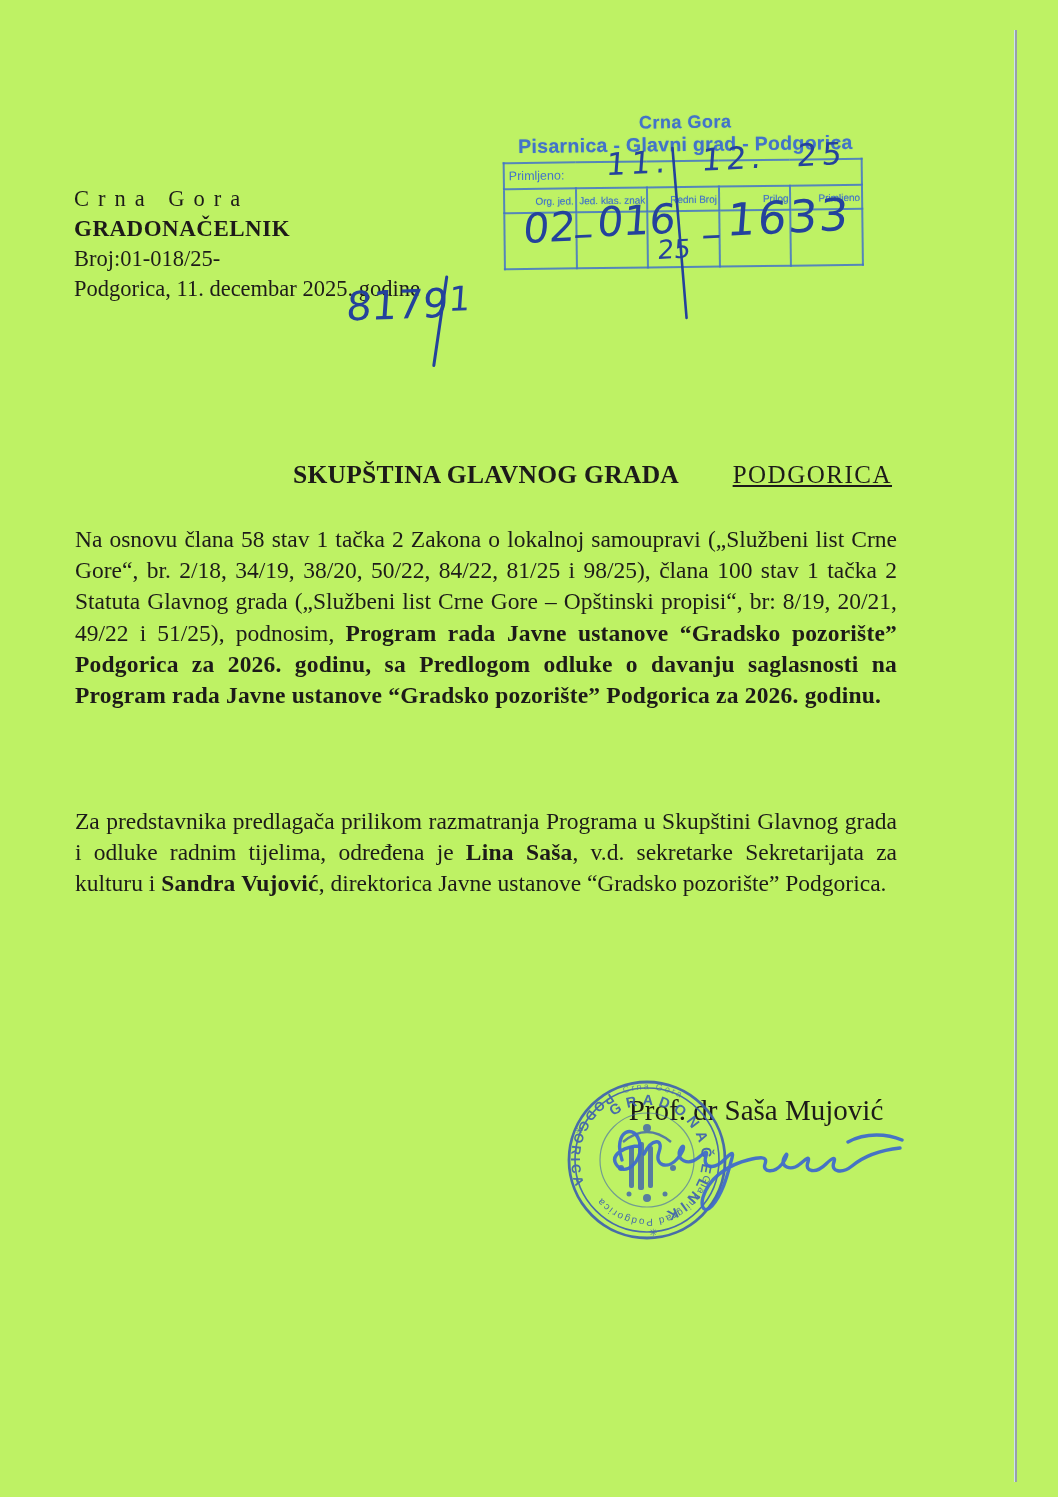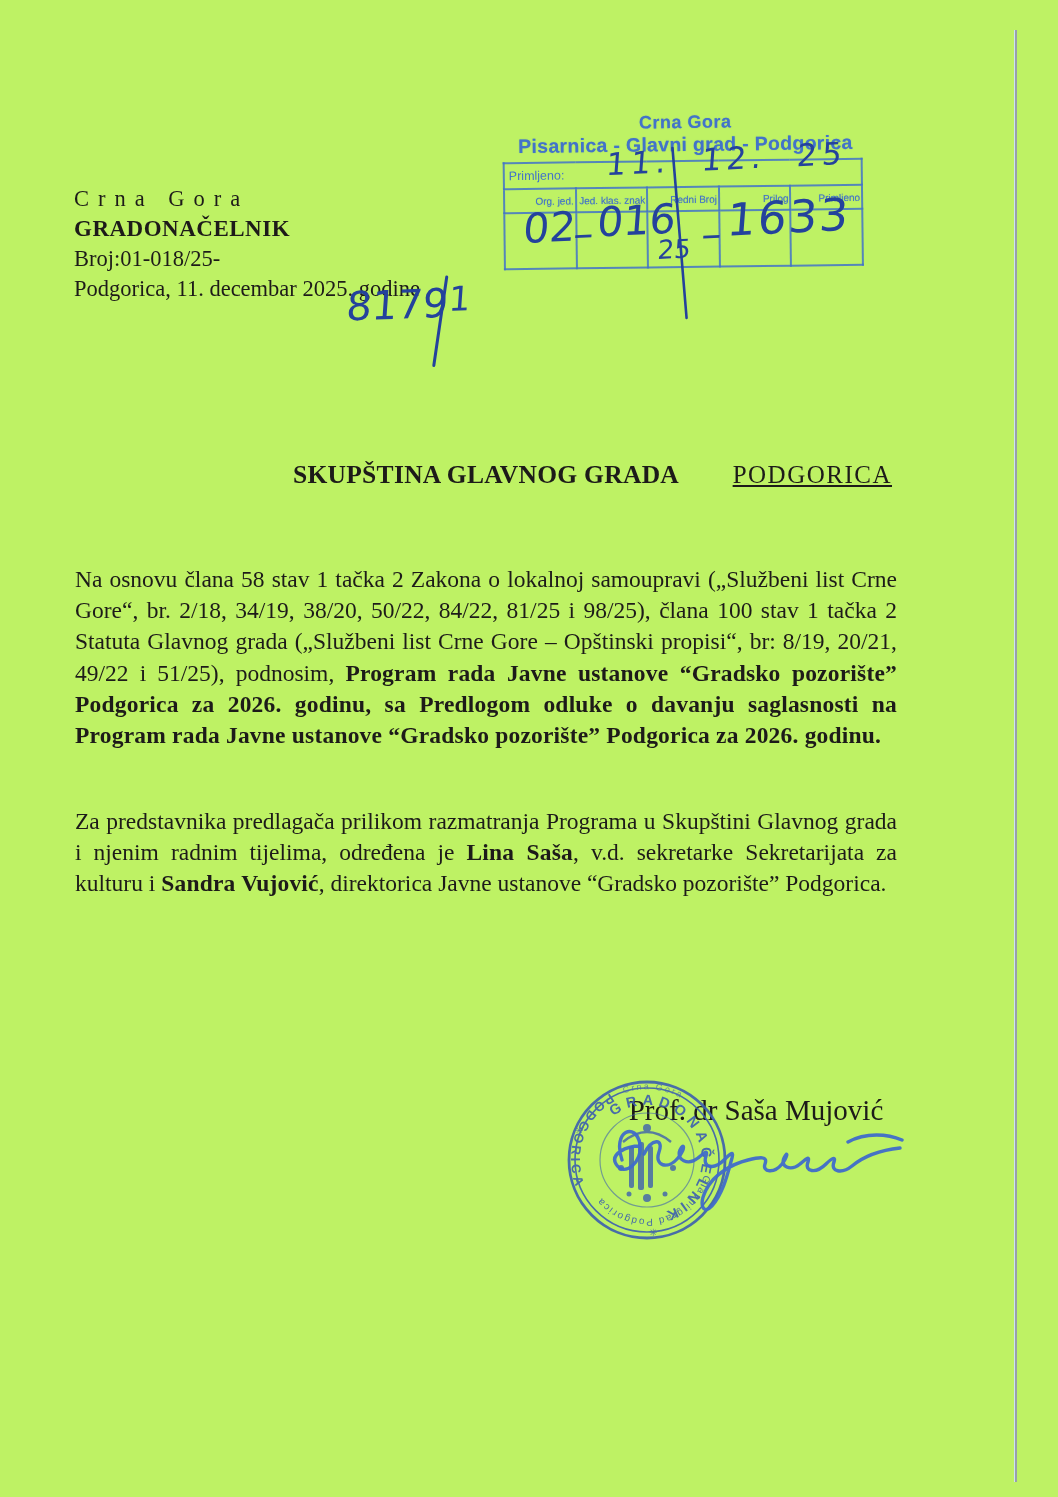--- a/index.html
+++ b/index.html
@@ -44,21 +44,21 @@
 
   
   .doc-title{position:absolute;left:75px;top:428px;width:822px;text-align:center;
       font-weight:bold;font-size:25.5px;letter-spacing:.3px;margin-top:32px;}
   .doc-city{position:absolute;right:166px;top:461px;font-size:25px;letter-spacing:1.5px;
       text-decoration:underline;}
 
   
   .para{position:absolute;left:75px;width:822px;margin:0;text-align:justify;
       font-size:23.5px;line-height:31.2px;}
-  .para1{top:564px;}
+  .para1{top:524px;}
   .para2{top:806px;}
   .para b{letter-spacing:.2px;}
 
   
   .sig-block{position:absolute;left:598px;top:1080px;width:316px;text-align:center;}
   .sig-title{font-weight:bold;font-size:25px;letter-spacing:.5px;}
   .sig-name{font-size:29px;margin-top:14px;}
 
   .round-stamp{position:absolute;left:563px;top:1076px;opacity:.92;}
   .sig-scribble{position:absolute;left:596px;top:1116px;}
@@ -119,21 +119,21 @@
       <line x1="100" y1="4" x2="84" y2="92" stroke="#24429c" stroke-width="3" stroke-linecap="round"></line>
       <text x="104" y="38" font-size="34" transform="skewX(-6)">1</text>
     </g>
   </svg>
 
   <div class="doc-title">SKUPŠTINA GLAVNOG GRADA</div>
   <div class="doc-city">PODGORICA</div>
 
   <p class="para para1"><span>Na osnovu člana 58 stav 1 tačka 2 Zakona o lokalnoj samoupravi („Službeni list  Crne Gore“, br. 2/18, 34/19, 38/20, 50/22, 84/22, 81/25 i 98/25), člana 100 stav 1 tačka 2 Statuta Glavnog grada („Službeni list Crne Gore – Opštinski propisi“, br: 8/19, 20/21, 49/22 i 51/25), podnosim, </span><b>Program rada Javne ustanove “Gradsko pozorište” Podgorica za 2026. godinu, sa Predlogom odluke o davanju saglasnosti na Program rada Javne ustanove “Gradsko pozorište” Podgorica za 2026. godinu.</b></p>
 
-  <p class="para para2"><span>Za predstavnika predlagača prilikom razmatranja Programa u Skupštini Glavnog grada i njenim radnim tijelima, određena je </span><b>Lina Saša</b><span>, v.d. sekretarke Sekretarijata za kulturu i </span><b>Sandra Vujović</b><span>, direktorica Javne ustanove “Gradsko pozorište” Podgorica.</span></p>
+  <p class="para para2"><span>Za predstavnika predlagača prilikom razmatranja Programa u Skupštini Glavnog grada i odluke radnim tijelima, određena je </span><b>Lina Saša</b><span>, v.d. sekretarke Sekretarijata za kulturu i </span><b>Sandra Vujović</b><span>, direktorica Javne ustanove “Gradsko pozorište” Podgorica.</span></p>
 
   <div class="sig-block">
     <div class="sig-name">Prof. dr Saša Mujović</div>
   </div>
 
   <svg class="round-stamp" width="168" height="168" viewBox="0 0 168 168">
     <g fill="none" stroke="#3f62ae">
       <circle cx="84" cy="84" r="78" stroke-width="2.8"></circle>
       <circle cx="84" cy="84" r="72" stroke-width="1.6"></circle>
       <circle cx="84" cy="84" r="47" stroke-width="1.2" opacity=".65"></circle>

